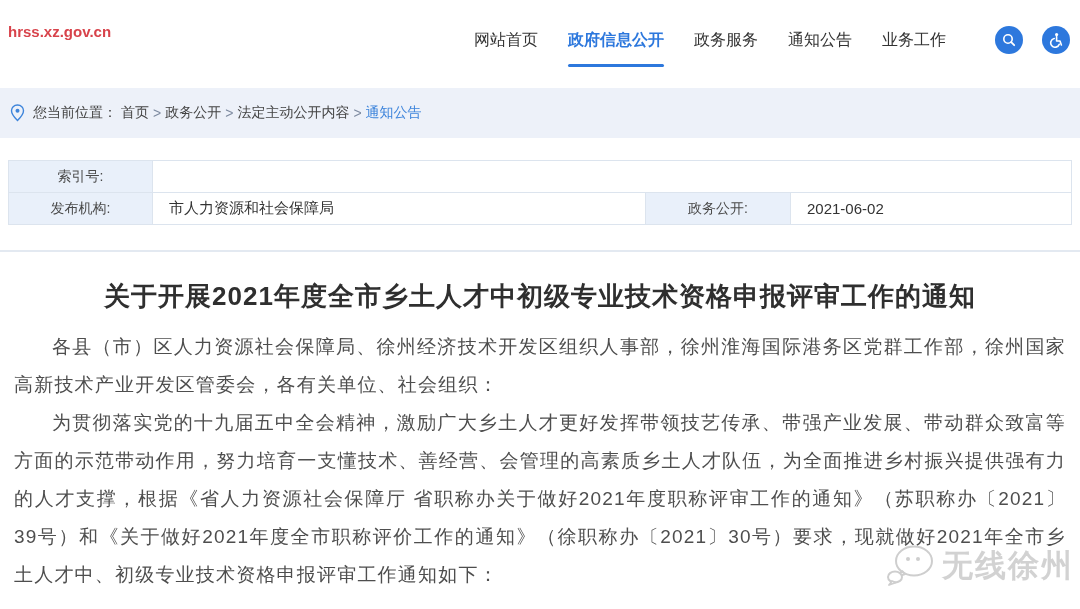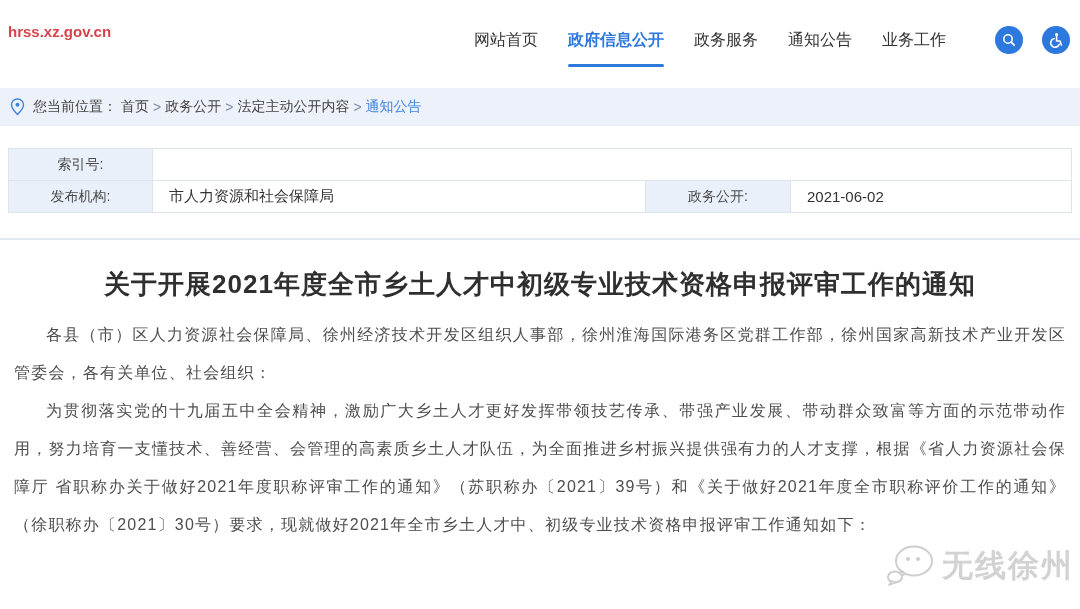--- a/index.html
+++ b/index.html
@@ -71,21 +71,21 @@
     align-items: center;
     justify-content: center;
     cursor: pointer;
     margin-left: 19px;
     flex: 0 0 auto;
   }
   .icon-btn svg { display: block; }
 
   
   .breadcrumb {
-    height: 38px;
+    height: 50px;
     background: #edf1f9;
     display: flex;
     align-items: center;
     padding-left: 10px;
     font-size: 14px;
     color: #444;
   }
   .crumb-pin { margin-right: 8px; display: flex; align-items: center; }
   .crumb-prefix { color: #444; margin-right: 4px; }
   .crumb-link { color: #444; cursor: pointer; }
@@ -132,21 +132,21 @@
   .article-title {
     margin-top: 27px;
     text-align: center;
     font-size: 26px;
     font-weight: 700;
     color: #2f2f2f;
     letter-spacing: 1px;
   }
   .article-body {
     margin-top: 14px;
-    font-size: 16px;
+    font-size: 19px;
     color: #4e4e4e;
     line-height: 38px;
     text-align: justify;
     letter-spacing: 1.2px;
   }
   .article-body p { text-indent: 2em; margin: 0; }
 
   
   .watermark {
     position: absolute;

